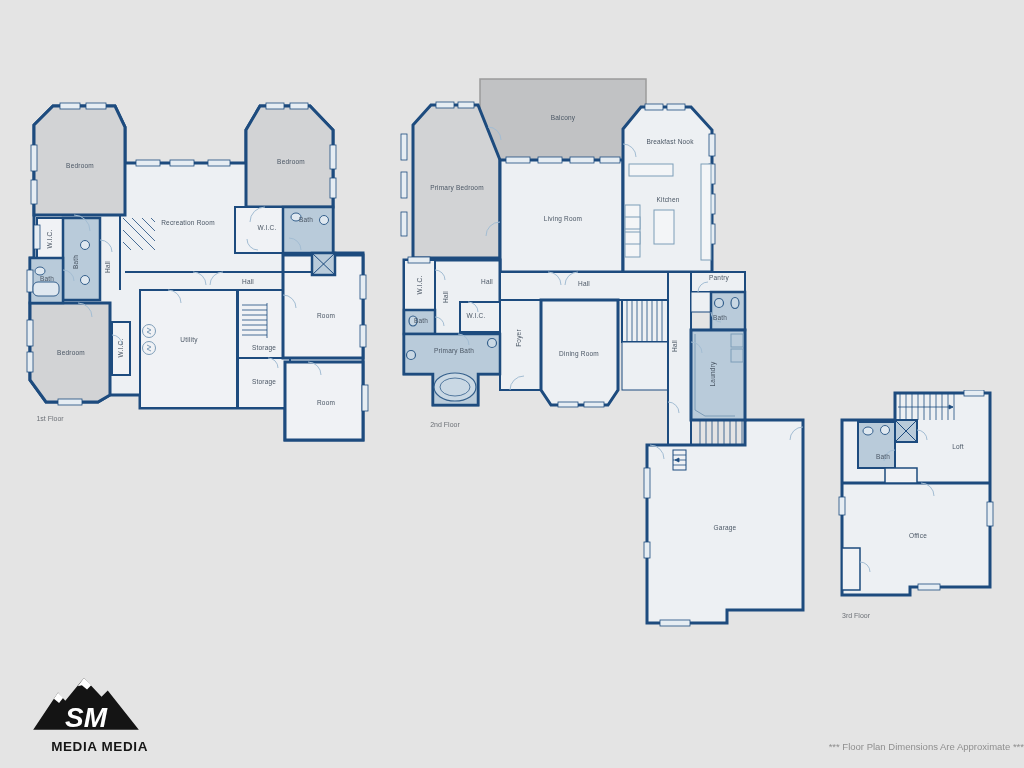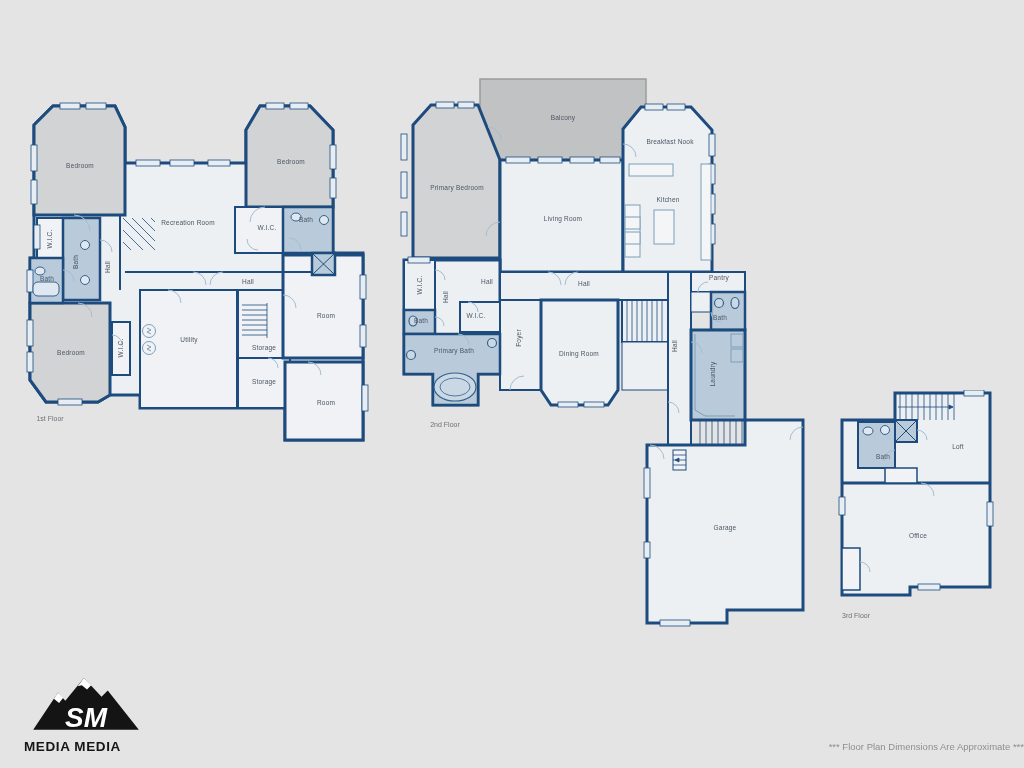--- a/index.html
+++ b/index.html
@@ -4,21 +4,21 @@
 <style>
   html,body{margin:0;padding:0;}
   #canvas{position:relative;width:1024px;height:768px;background:#e4e4e4;overflow:hidden;
           font-family:"Liberation Sans",sans-serif;}
   .floor{position:absolute;}
   .floor svg{position:absolute;left:0;top:0;}
   .lbl{position:absolute;transform:translate(-50%,-50%);font-size:6.5px;color:#4a5664;
        white-space:nowrap;letter-spacing:.2px;line-height:1;}
   .lbl.v{transform:translate(-50%,-50%) rotate(-90deg);}
   .floor-name{position:absolute;transform:translate(-50%,-50%);font-size:7px;color:#6d7177;white-space:nowrap;}
-  #logo{position:absolute;left:24px;top:676px;width:124px;text-align:left;}
+  #logo{position:absolute;left:24px;top:676px;width:124px;text-align:right;}
   #logo-name{font-size:13.5px;font-weight:bold;letter-spacing:.6px;color:#161616;margin-top:1px;}
   #footer{position:absolute;left:0;right:0;bottom:16px;text-align:right;font-size:9.5px;color:#8f8f8f;}
 </style>
 </head>
 <body>
 
 <div id="canvas">
 
   <div class="floor" id="floor1" style="left:18px;top:90px;width:365px;height:355px;">
     <svg width="365" height="355" viewBox="0 0 365 355">

